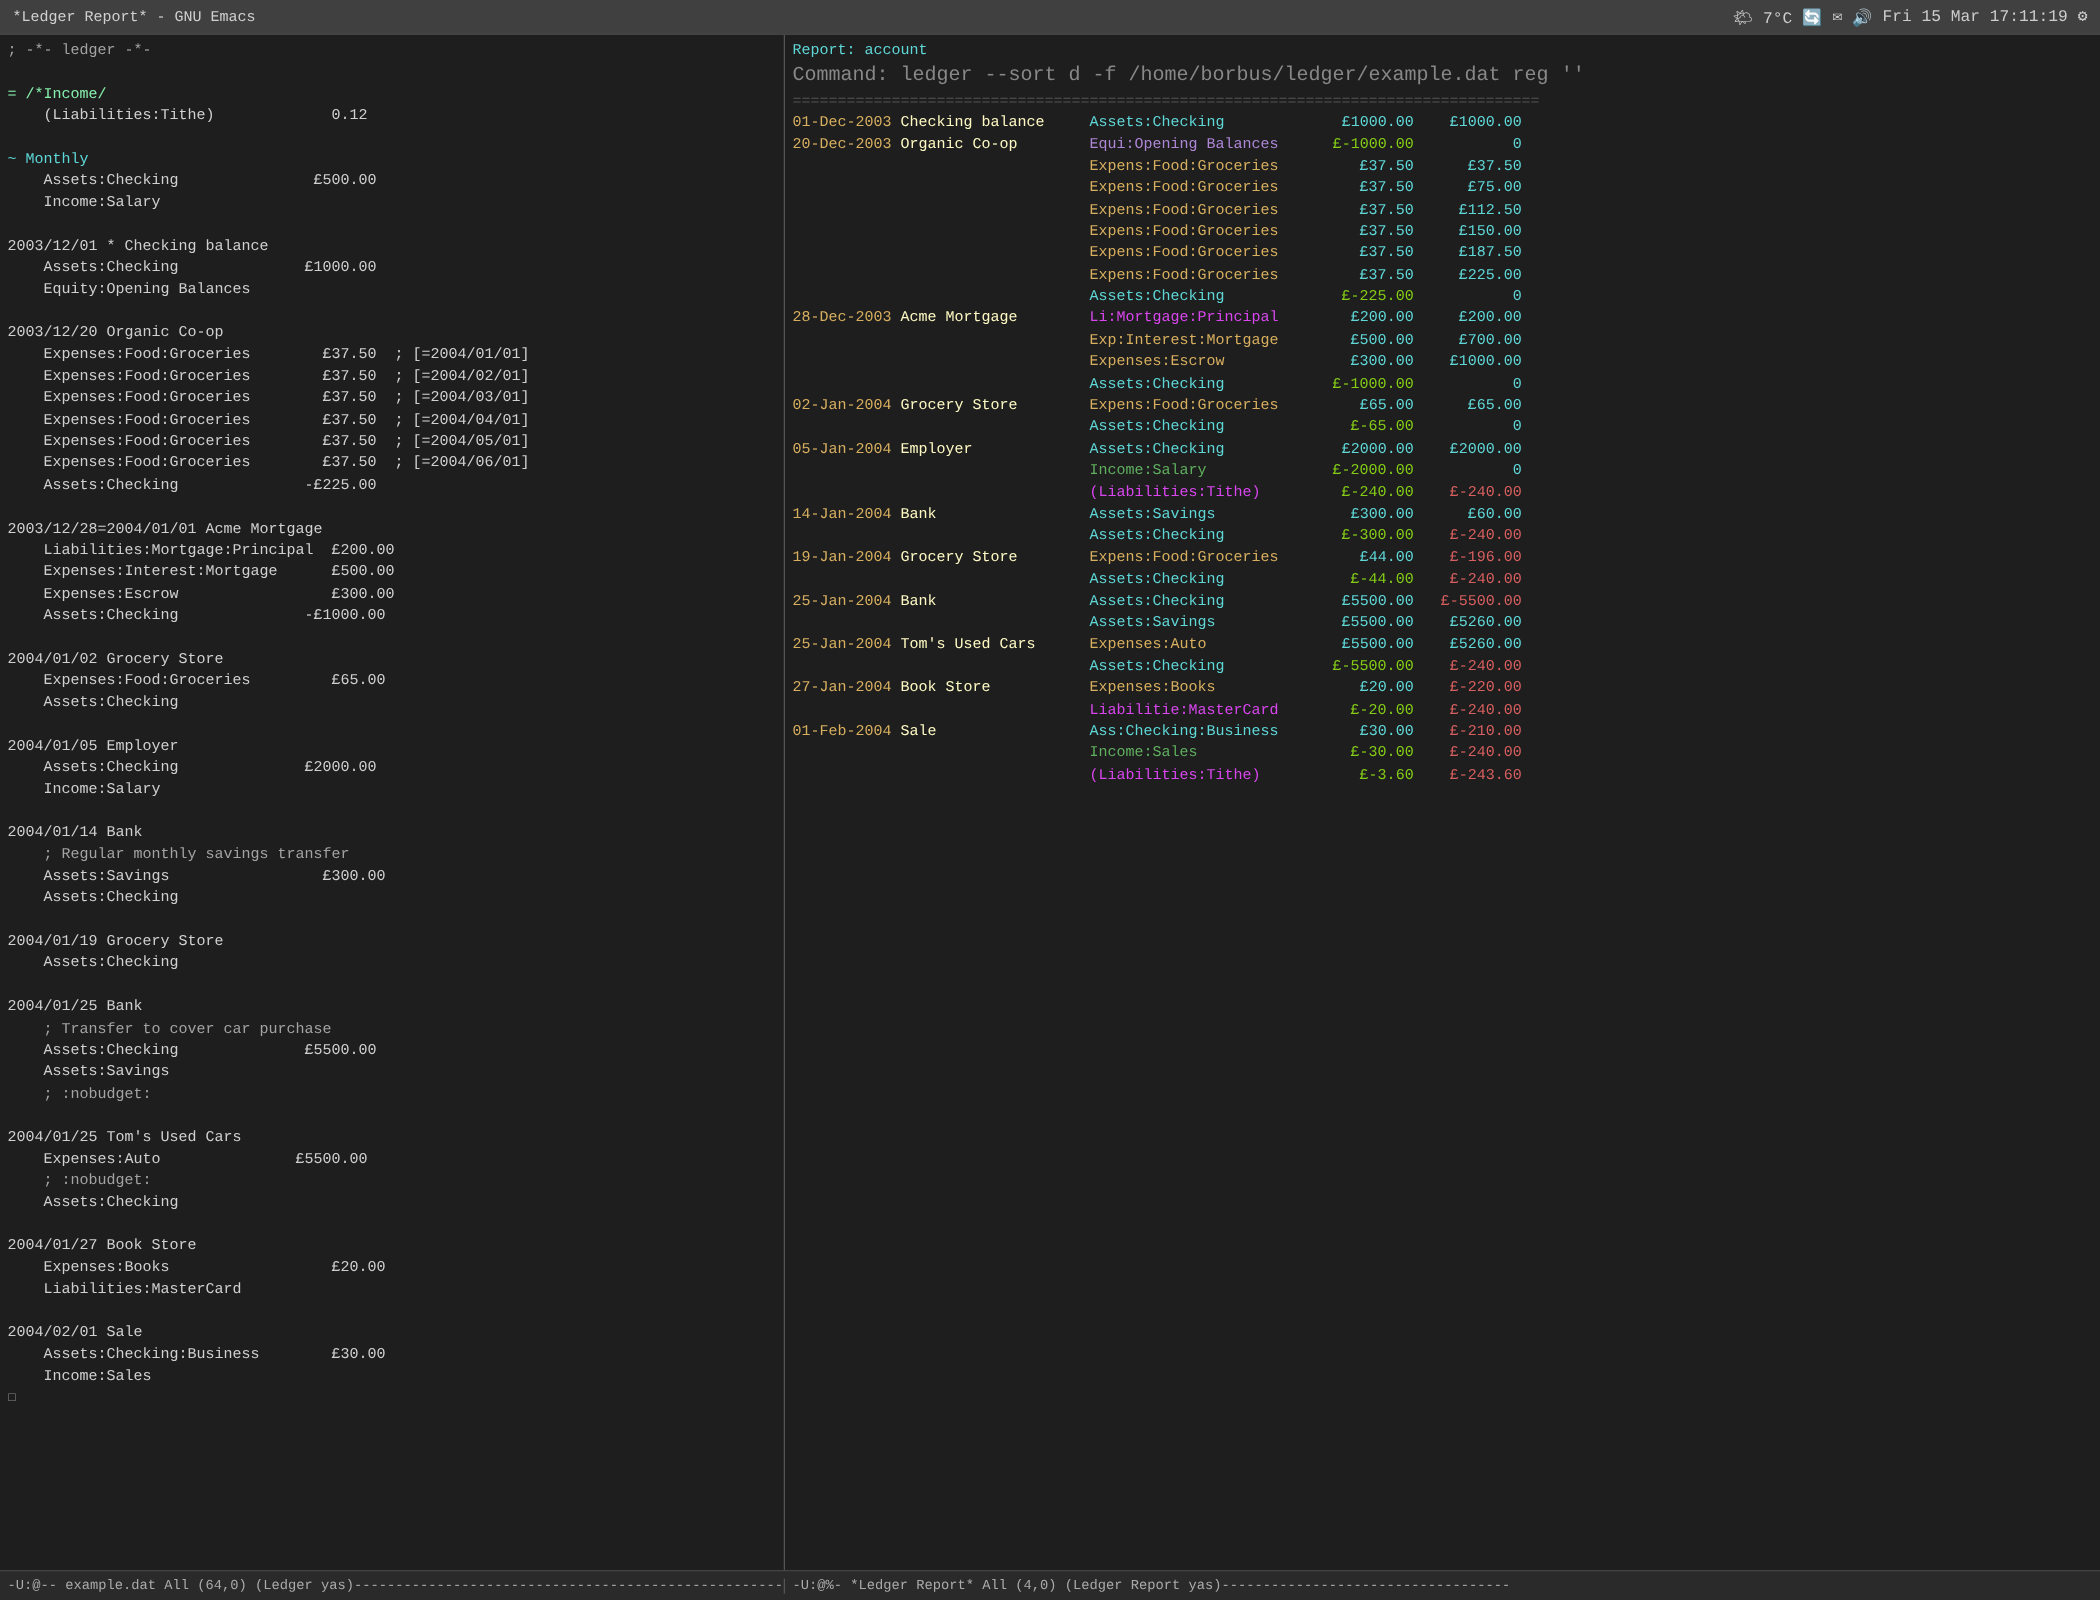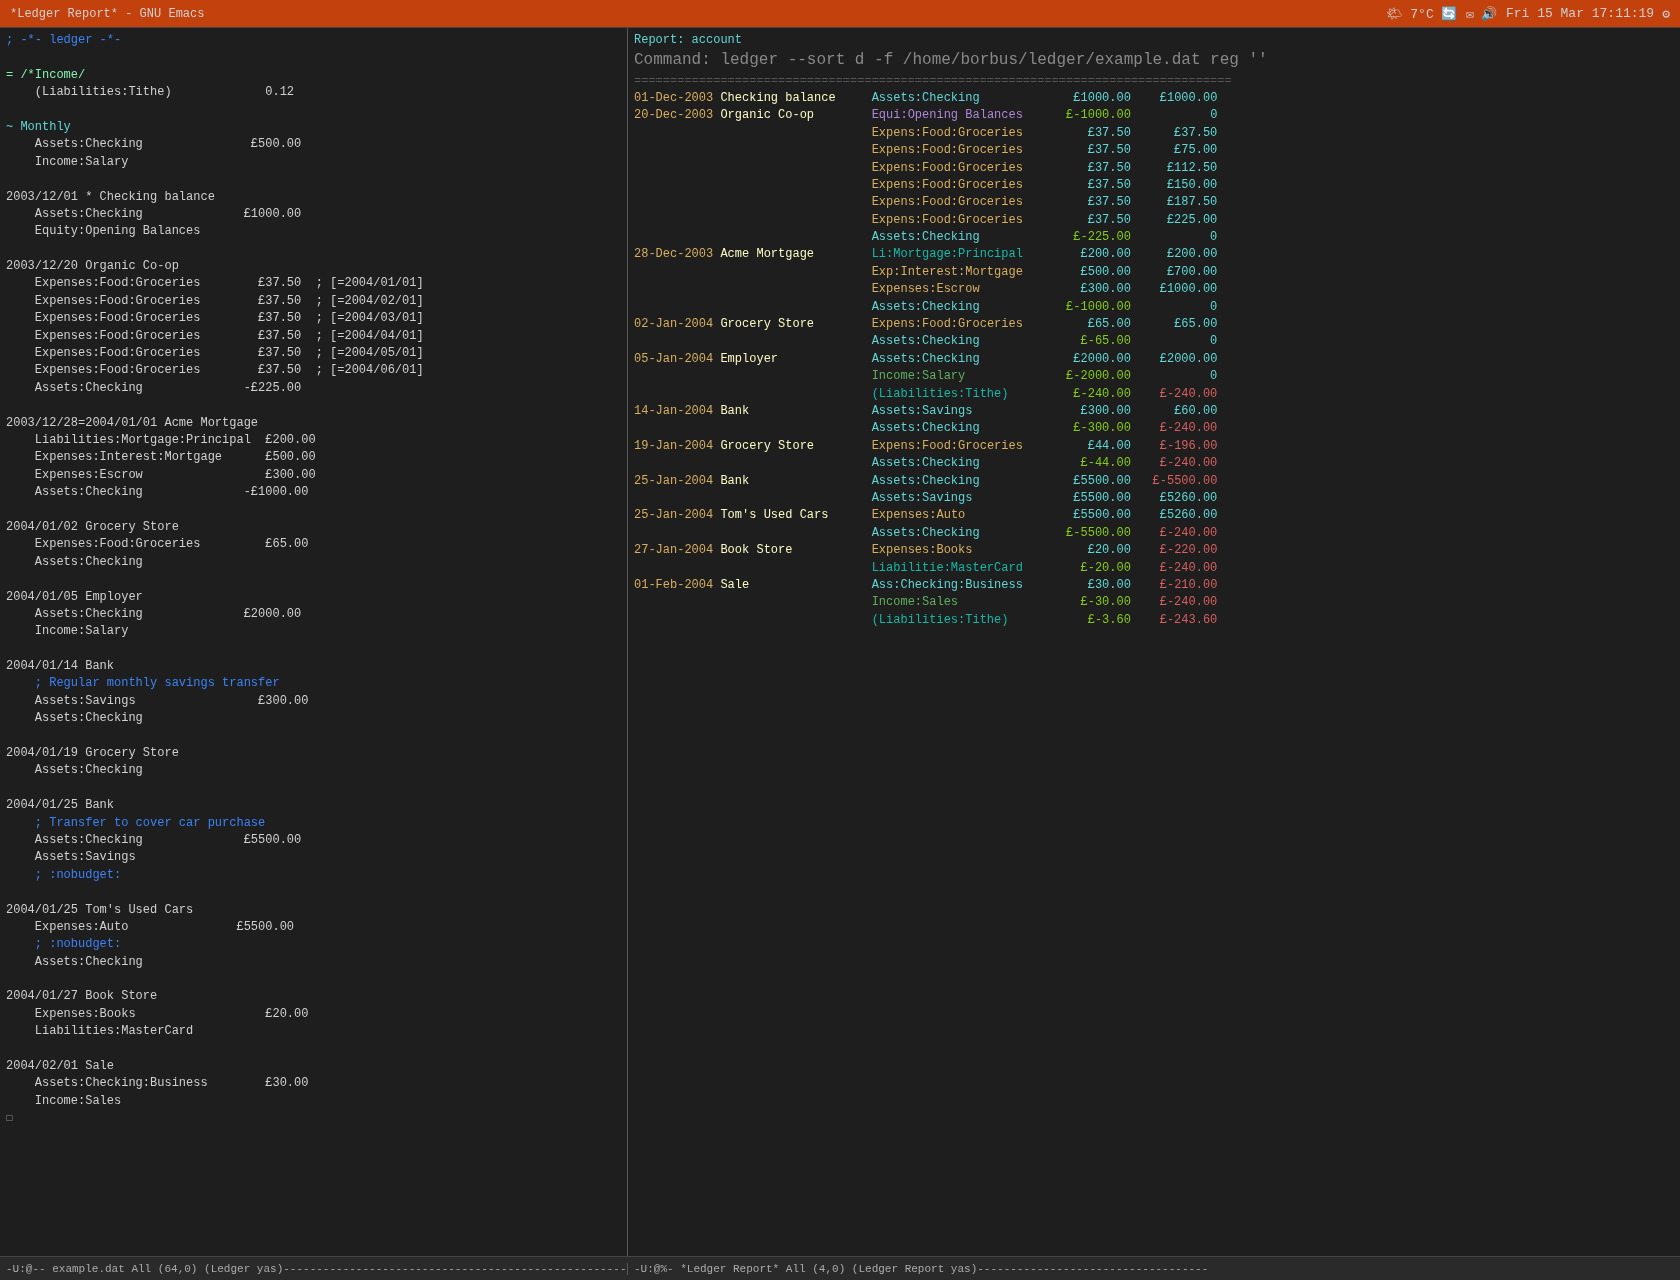--- a/index.html
+++ b/index.html
@@ -8,21 +8,21 @@
       font-family: 'Courier New', Courier, monospace;
       font-size: 12px;
       color: #d0d0d0;
       width: 1680px;
       height: 1280px;
       overflow: hidden;
     }
 
     
     #titlebar {
-      background: #c2410c;
+      background: #404040;
       height: 28px;
       display: flex;
       align-items: center;
       justify-content: space-between;
       padding: 0 10px;
       border-bottom: 1px solid #444;
     }
     #titlebar-right {
       display: flex;
       align-items: center;
@@ -78,31 +78,31 @@
       overflow: hidden;
     }
 
     .line {
       line-height: 1.45;
       white-space: pre;
     }
     .green { color: #86efac; }
     .cyan { color: #5fd7d7; }
     .gray { color: #888; }
-    .comment { color: #3b82f6; font-family: Liberation Mono, monospace; }
+    .comment { color: #a3a3a3; font-family: Liberation Mono, monospace; }
 
     
     .report-header { color: #5fd7d7; font-size: 12px; }
     .report-cmd { color: #888; font-size: 16px; }
     .report-divider { color: #555; }
     .report-date { color: #d7af5f; }
     .report-desc { color: #fef9c3; }
     .report-acc-expense { color: #d7af5f; }
     .report-acc-income { color: #5faf5f; }
-    .report-acc-liab { color: #14b8a6; }
+    .report-acc-liab { color: #d946ef; }
     .report-acc-equity { color: #af87d7; }
     .report-acc-assets { color: #5fd7d7; }
     .report-amt { color: #5fd7d7; }
     .report-amt-neg { color: #84cc16; }
     .report-total { color: #5fd7d7; }
     .report-total-neg { color: #d75f5f; }
   </style>
 </head>
 <body>
 

